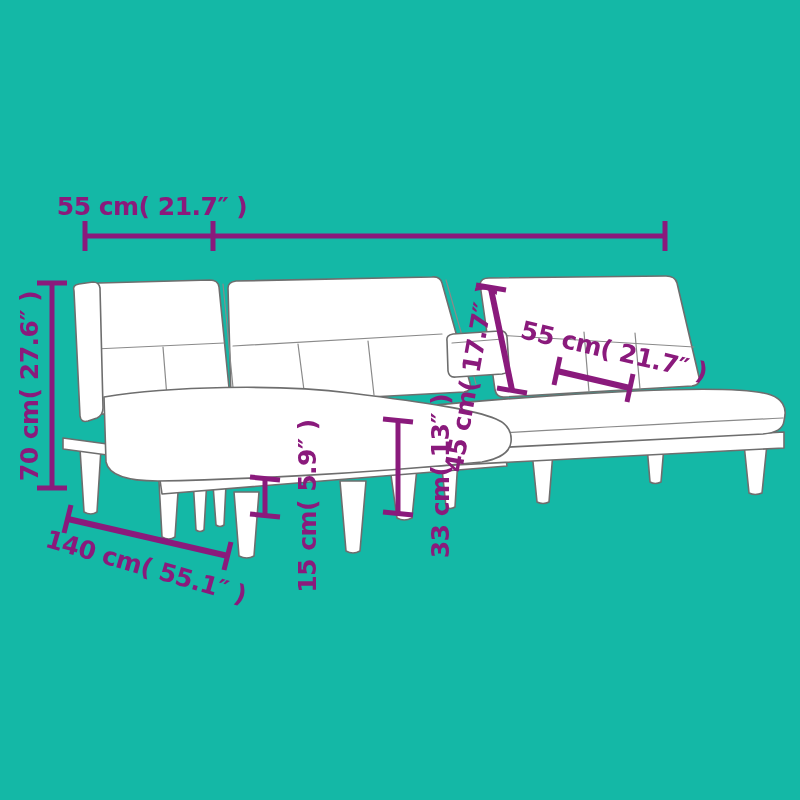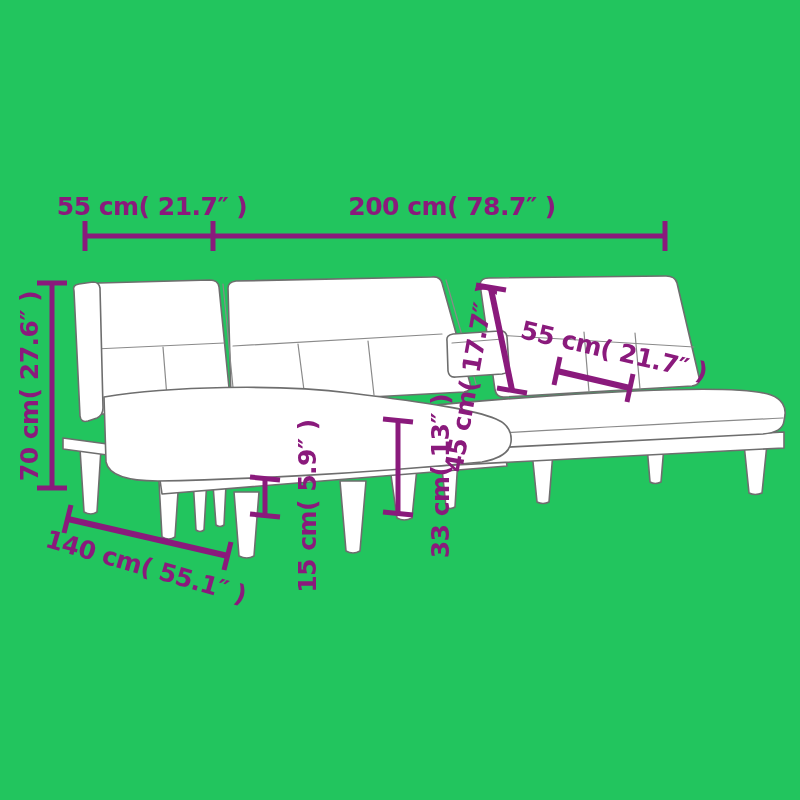--- a/index.html
+++ b/index.html
@@ -1,18 +1,18 @@
 <!DOCTYPE html>
 <html><head>
 <meta charset="utf-8">
 <style>
   html,body{margin:0;padding:0;background:#ffffff;}
   body{width:800px;height:800px;overflow:hidden;position:relative;
        font-family:"DejaVu Sans","Liberation Sans",sans-serif;}
-  .stage{position:absolute;left:0;top:0;width:800px;height:800px;background:#22c55e;}
+  .stage{position:absolute;left:0;top:0;width:800px;height:800px;background:#14b8a6;}
   svg.draw{position:absolute;left:0;top:0;}
   .dim-label{
     position:absolute;
     color:#8a1a7c;
     font-weight:bold;
     font-size:25px;
     letter-spacing:-0.5px;
     white-space:nowrap;
     transform:translate(-50%,-50%);
     user-select:none;
@@ -123,21 +123,20 @@
       <g>
         <path d="M68,519 L228,556" stroke-width="6"></path>
         <path d="M71,505 L64,533" stroke-width="5"></path>
         <path d="M231,542 L224,570" stroke-width="5"></path>
       </g>
     </g>
   </svg>
 
   <div class="dim-label" style="left:152px;top:206px;">55 cm( 21.7″ )</div>
 
-  <div class="dim-label" style="left:452px;top:206px;">200 cm( 78.7″ )</div>
 
   <div class="dim-label rot-90" style="left:29px;top:386px;">70 cm( 27.6″ )</div>
 
   <div class="dim-label rot-80" style="left:470px;top:378px;">45 cm( 17.7″ )</div>
 
   <div class="dim-label rot13" style="left:614px;top:351px;">55 cm( 21.7″ )</div>
 
   <div class="dim-label rot-90" style="left:440px;top:476px;">33 cm( 13″ )</div>
 
   <div class="dim-label rot-90" style="left:307px;top:506px;">15 cm( 5.9″ )</div>

